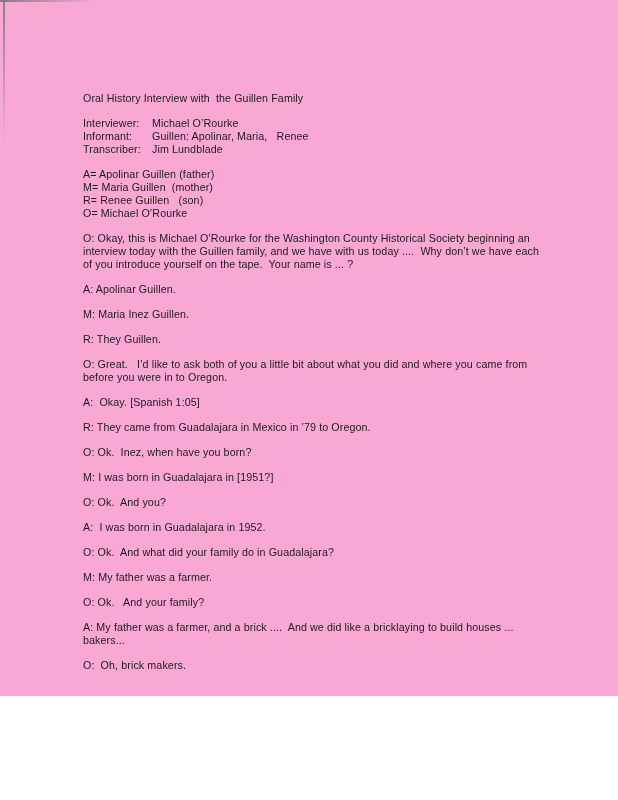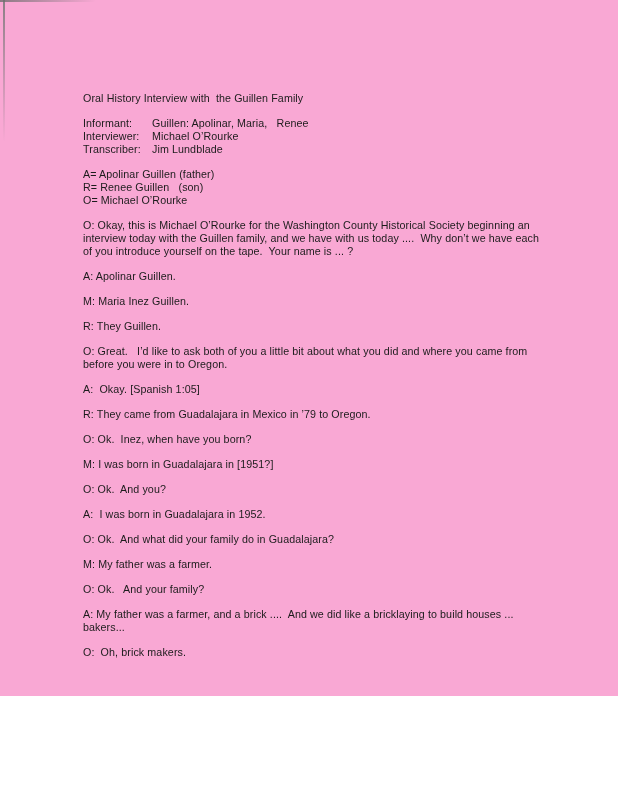--- a/index.html
+++ b/index.html
@@ -76,35 +76,36 @@
   <div class="scan-artifact-top"></div>
 
   <div class="content">
 
     <div class="block">
       <div class="line">Oral History Interview with  the Guillen Family</div>
     </div>
 
     <div class="block">
       <div class="credit-row">
+        <div class="credit-label">Interviewer:</div>
+        <div class="credit-value">Michael O’Rourke</div>
+      </div>
+      <div class="credit-row">
         <div class="credit-label">Informant:</div>
         <div class="credit-value">Guillen: Apolinar, Maria,   Renee</div>
-      </div>
-      <div class="credit-row">
-        <div class="credit-label">Interviewer:</div>
-        <div class="credit-value">Michael O’Rourke</div>
       </div>
       <div class="credit-row">
         <div class="credit-label">Transcriber:</div>
         <div class="credit-value">Jim Lundblade</div>
       </div>
     </div>
 
     <div class="block">
       <div class="line">A= Apolinar Guillen (father)</div>
+      <div class="line">M= Maria Guillen  (mother)</div>
       <div class="line">R= Renee Guillen   (son)</div>
       <div class="line">O= Michael O’Rourke</div>
     </div>
 
     <div class="block">
       <div class="line">O: Okay, this is Michael O’Rourke for the Washington County Historical Society beginning an</div>
       <div class="line">interview today with the Guillen family, and we have with us today ....  Why don’t we have each</div>
       <div class="line">of you introduce yourself on the tape.  Your name is ... ?</div>
     </div>
 

